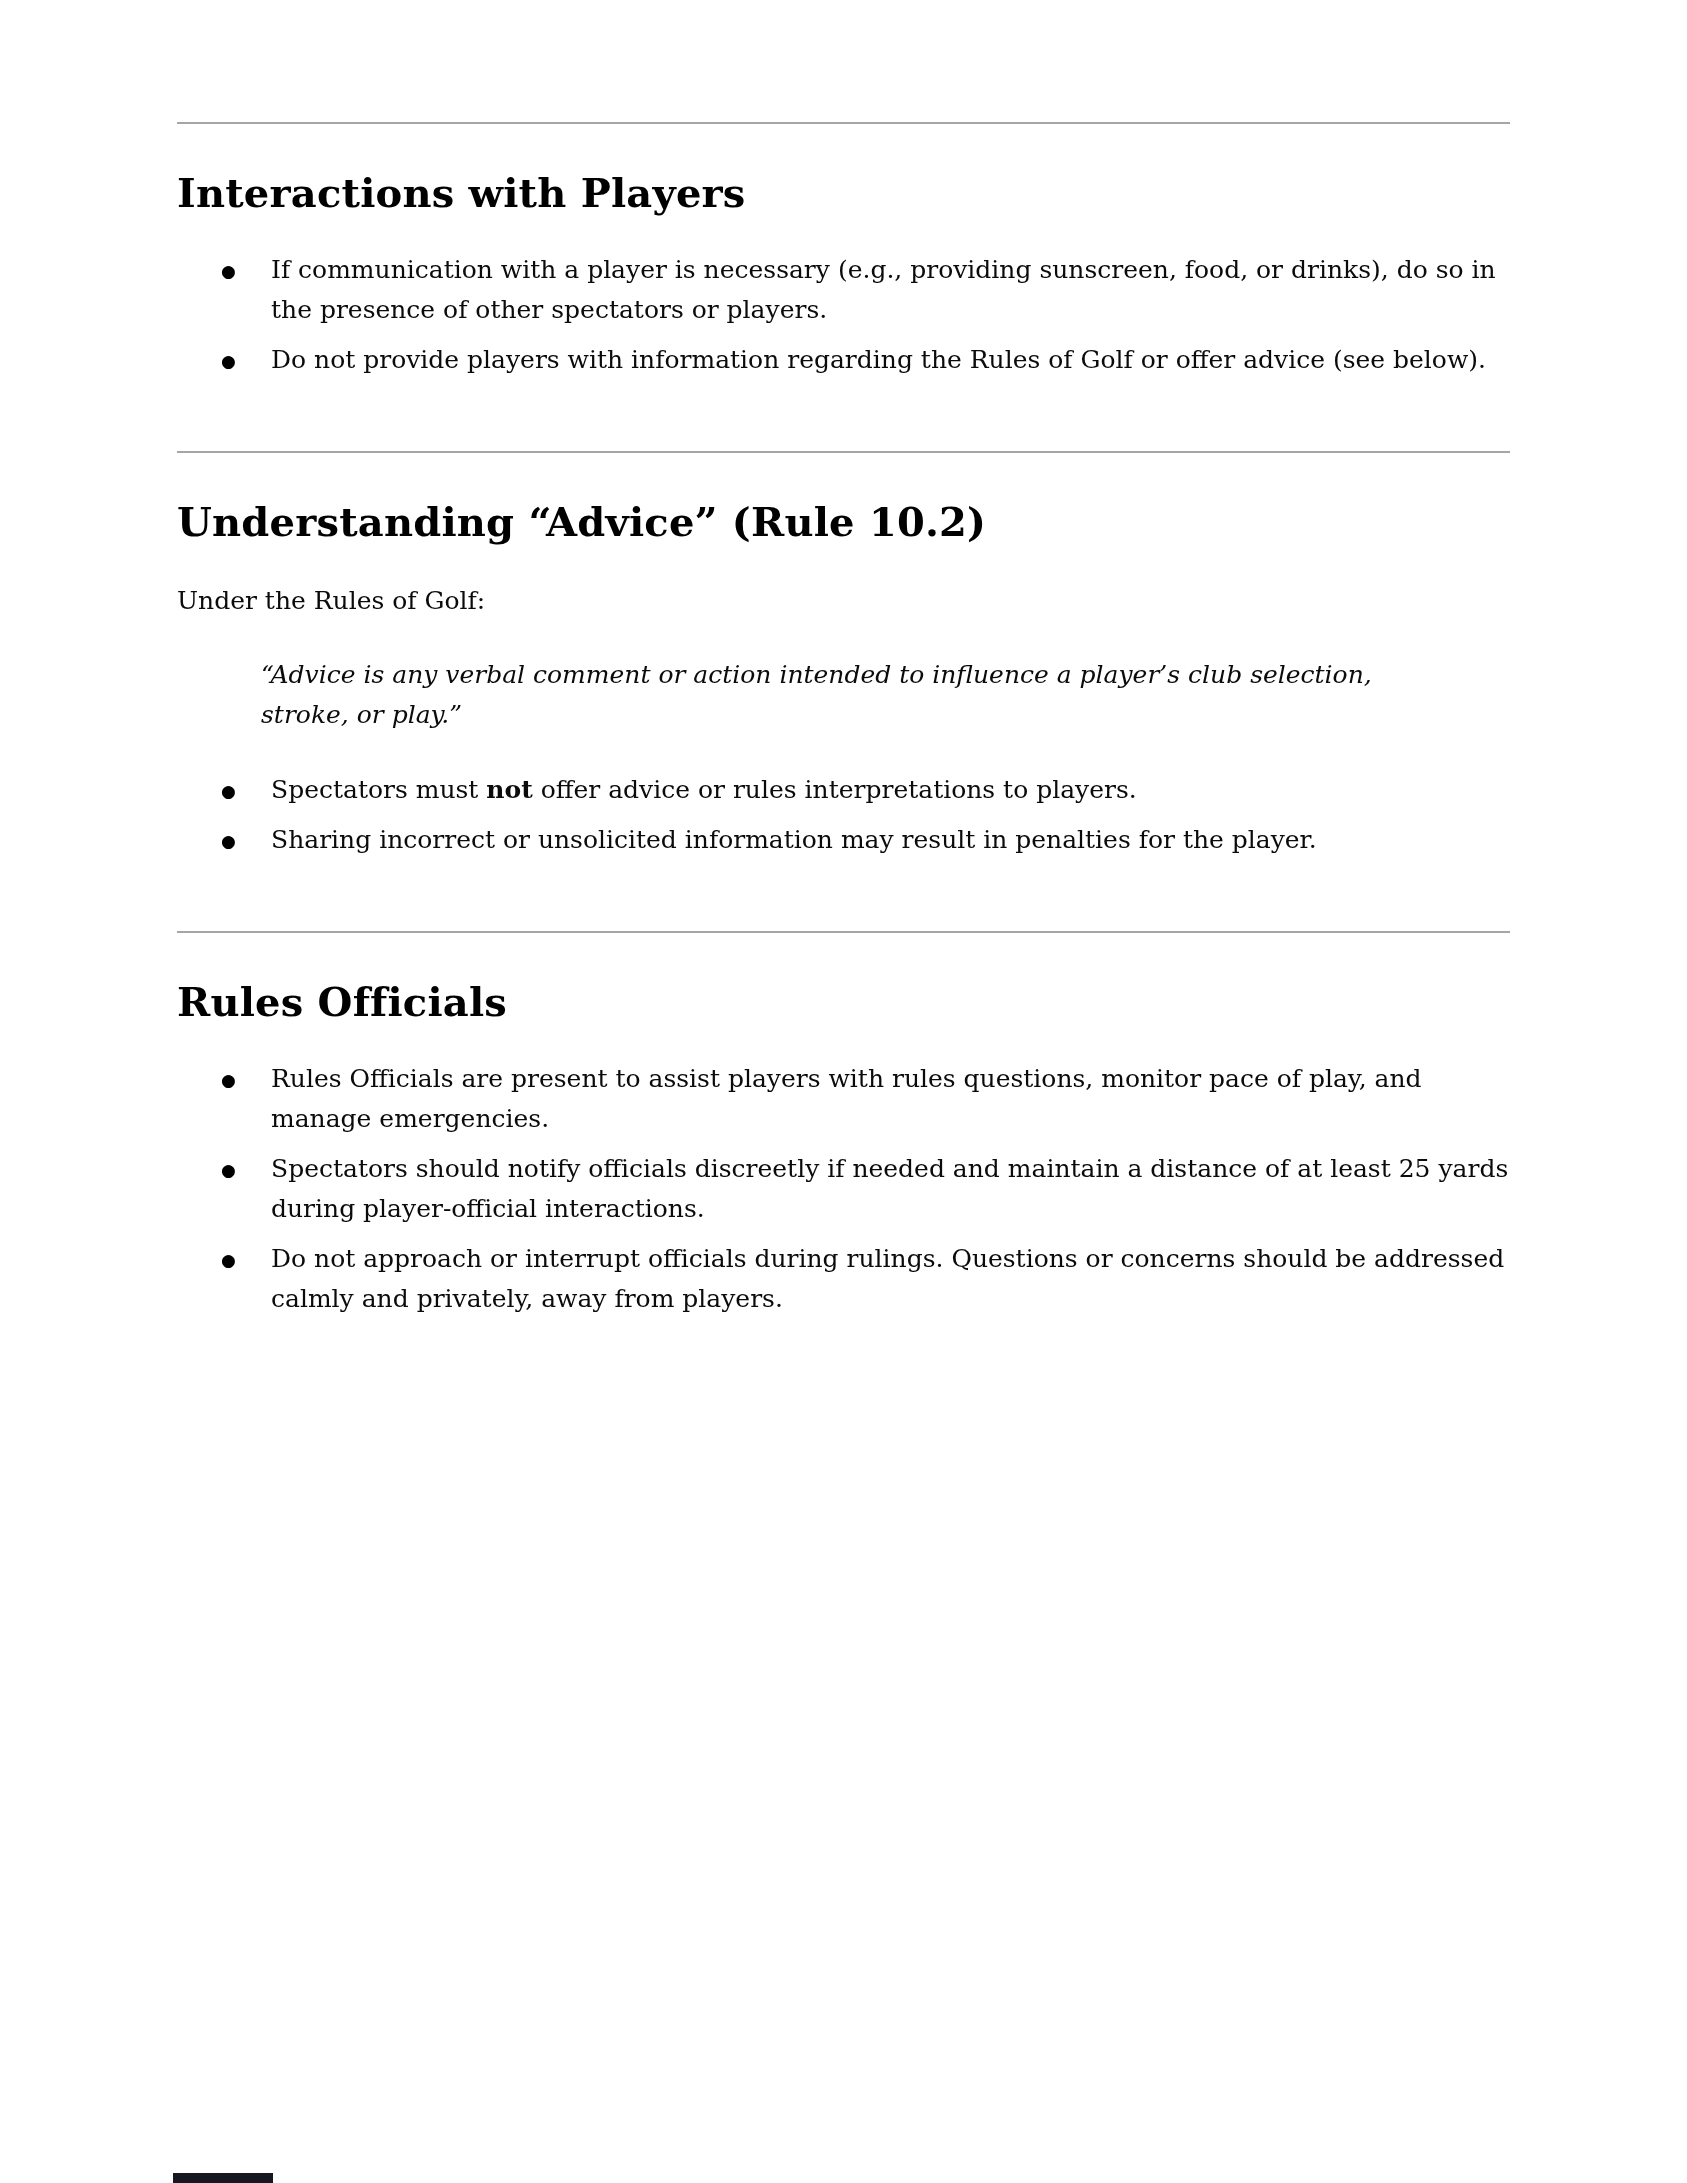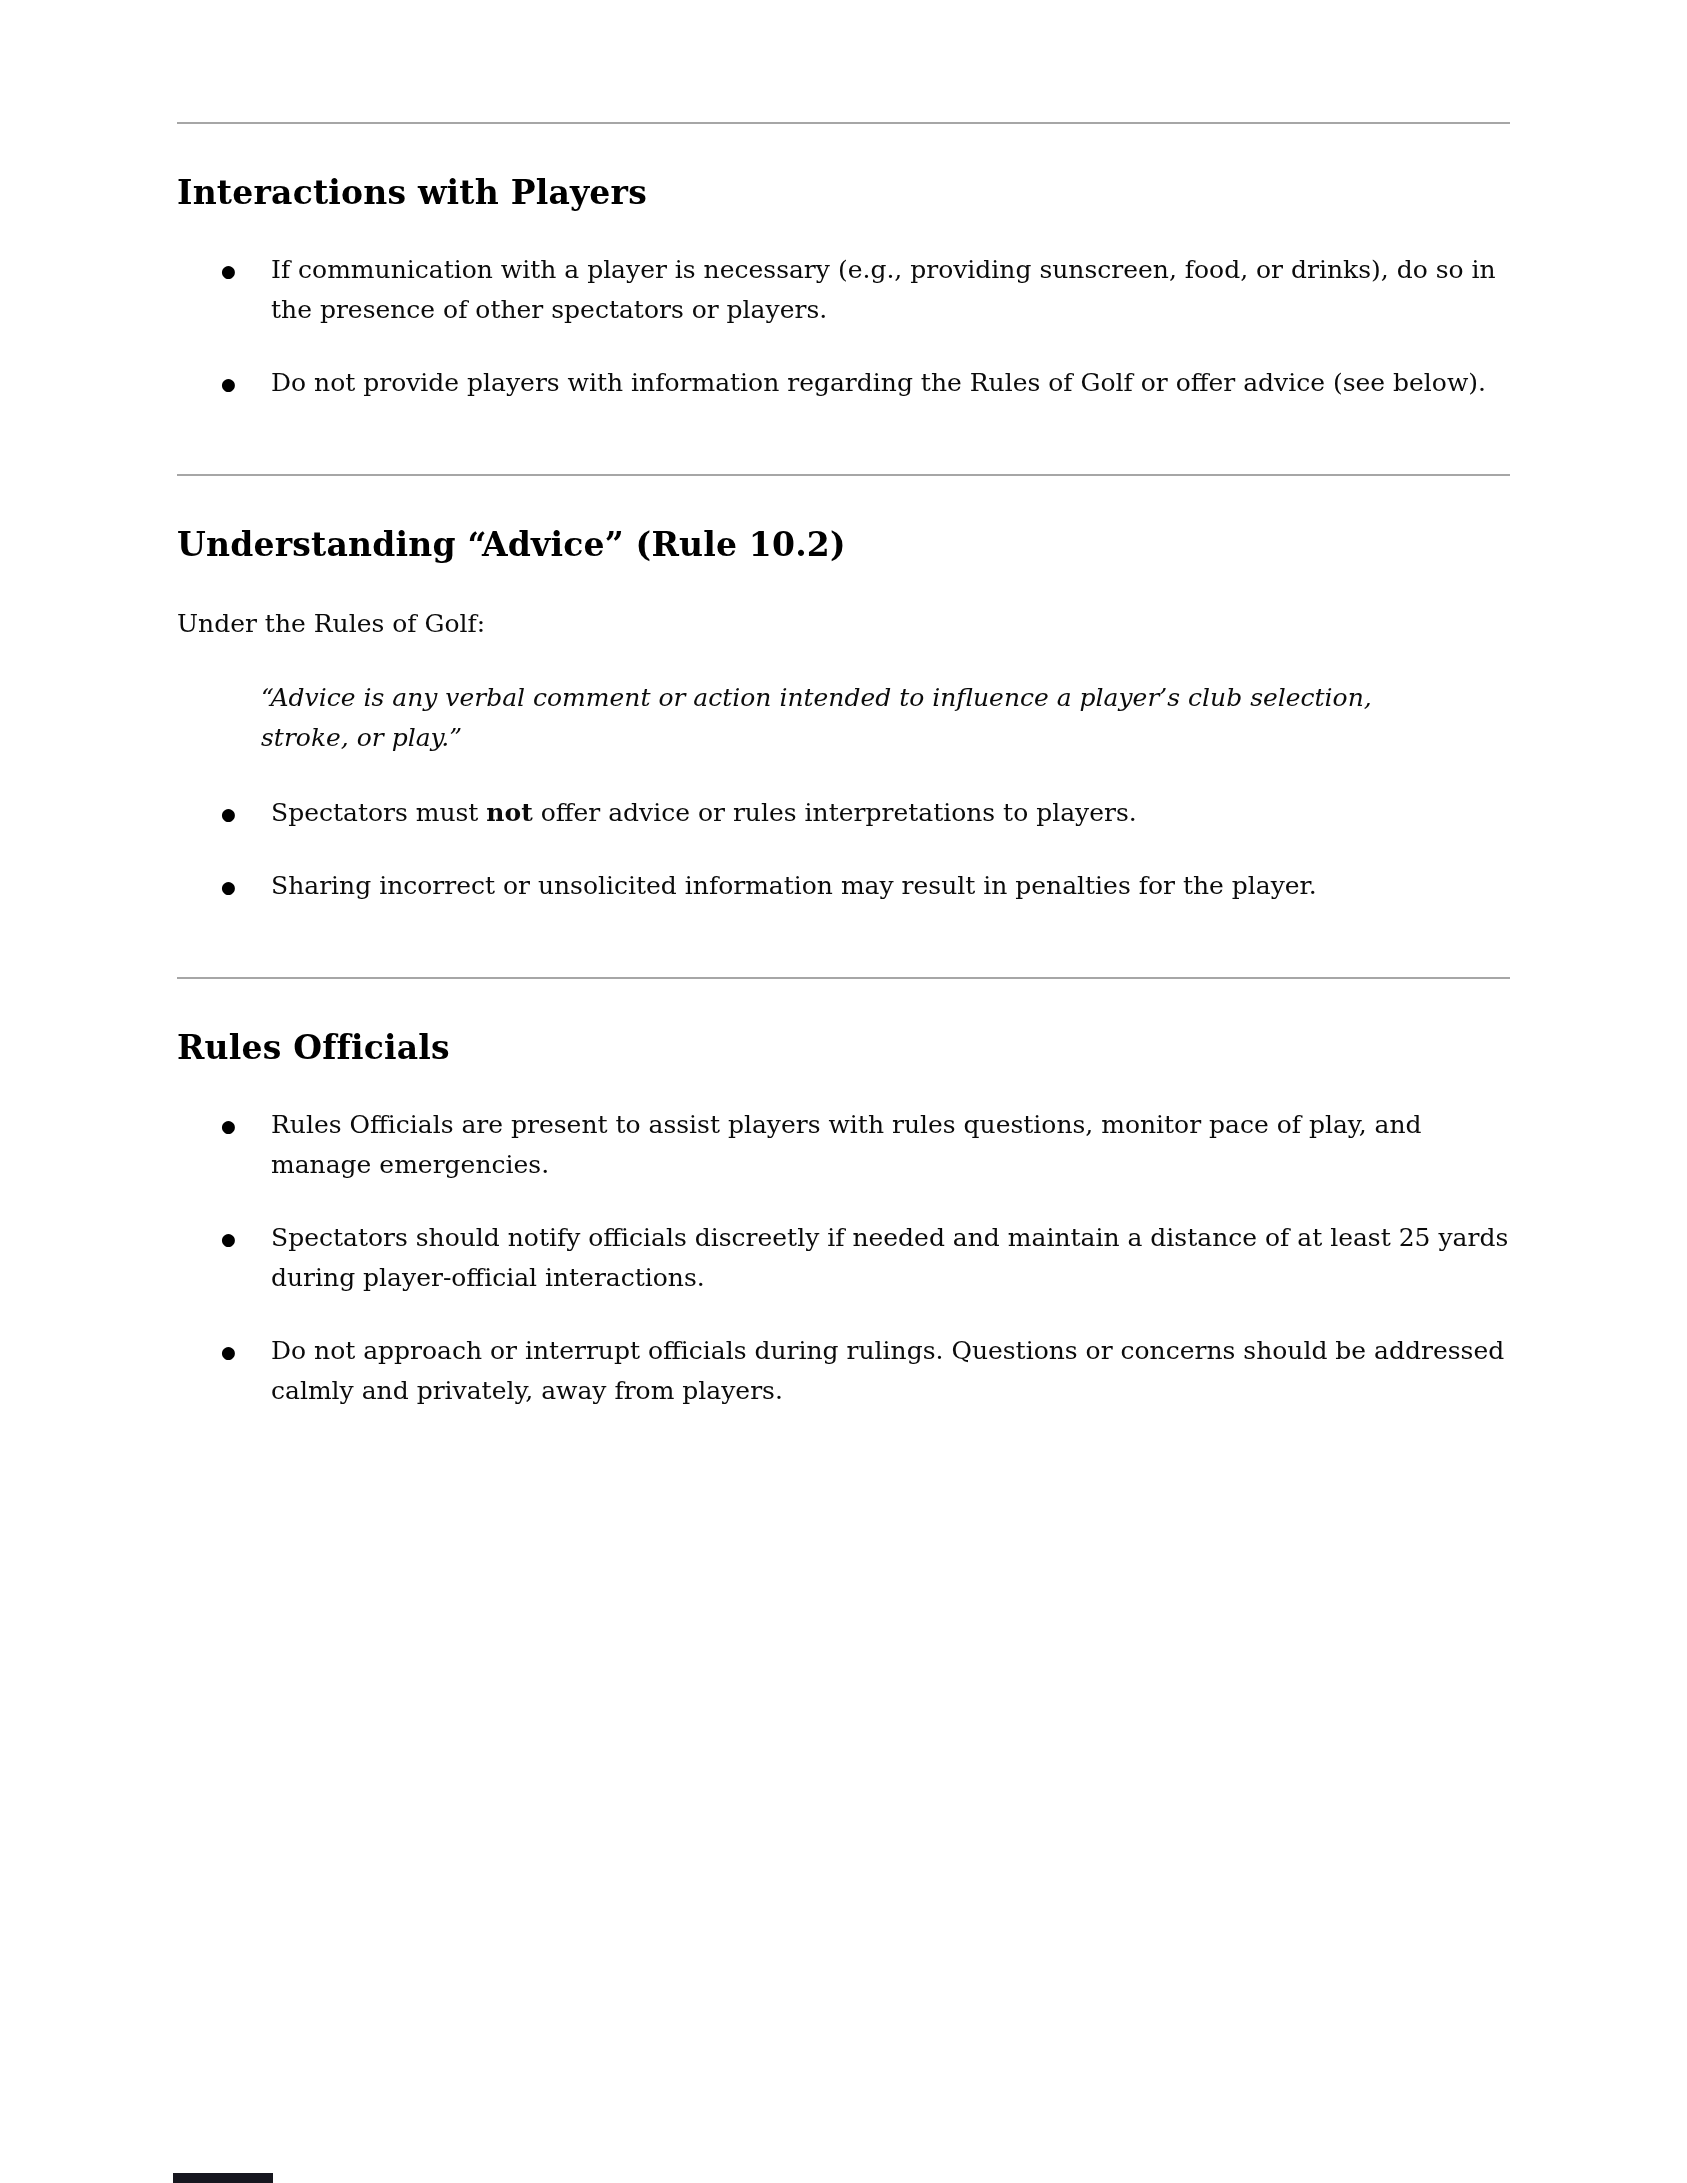--- a/index.html
+++ b/index.html
@@ -23,21 +23,21 @@
   hr.rule {
     border: none;
     border-top: 2.5px solid #a6a6a6;
     margin: 0;
     width: 100%;
   }
   section {
     margin: 0 0 71px 0;
   }
   h2.heading {
-    font-size: 33px;
+    font-size: 40px;
     line-height: 44px;
     font-weight: bold;
     color: #000000;
     margin: 47px 0 0 0;
     letter-spacing: 0.2px;
   }
   p.intro {
     margin: 37px 0 16px 0;
   }
   p.quote {
@@ -49,21 +49,21 @@
     list-style: none;
     margin: 35px 0 0 0;
     padding: 0;
   }
   ul.bullets li {
     position: relative;
     padding-left: 94px;
     margin: 0;
   }
   ul.bullets li + li {
-    margin-top: 33px;
+    margin-top: 10px;
   }
   ul.bullets li::before {
     content: "●";
     position: absolute;
     left: 44px;
     top: 0.8px;
     font-size: 17px;
     line-height: 40px;
     color: #000000;
   }

